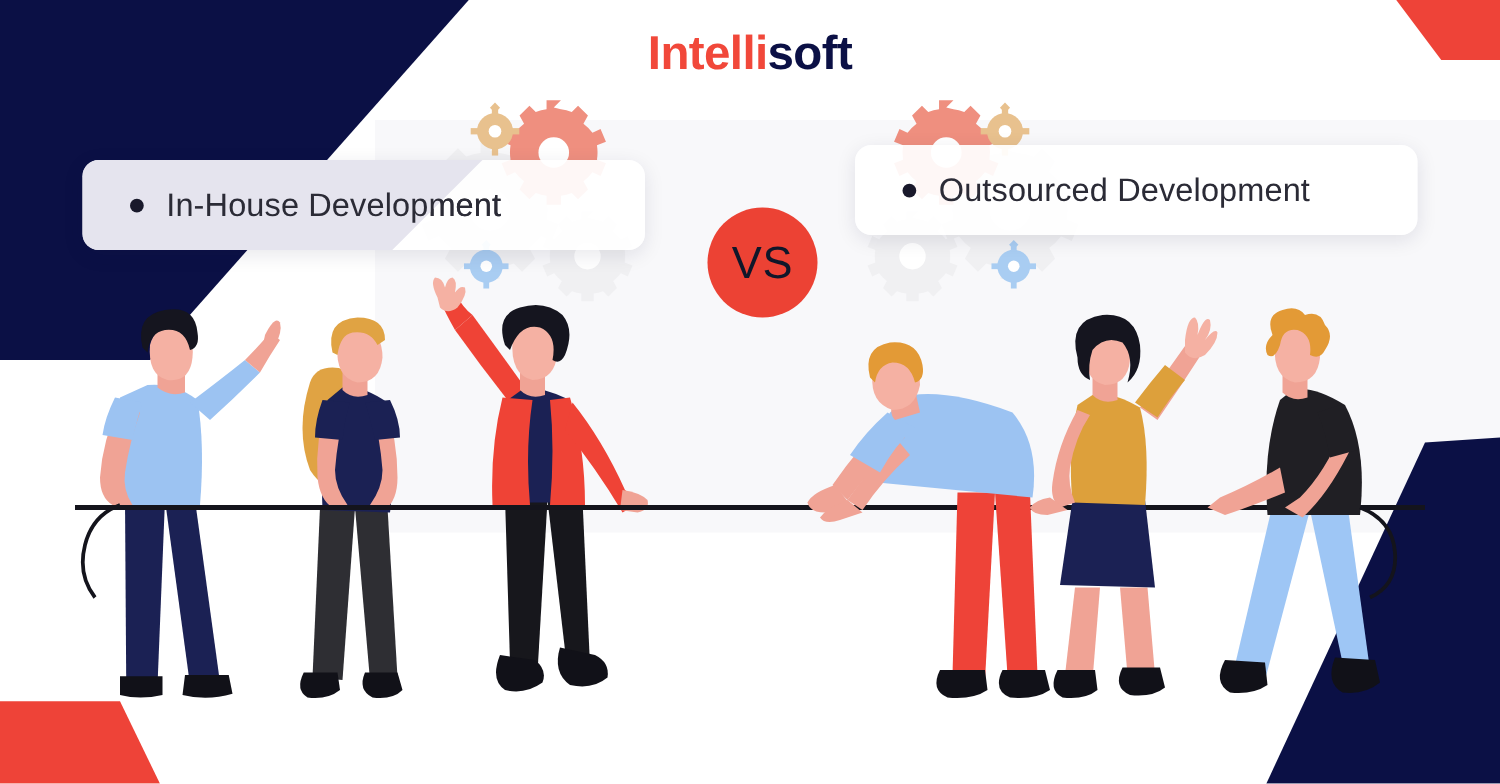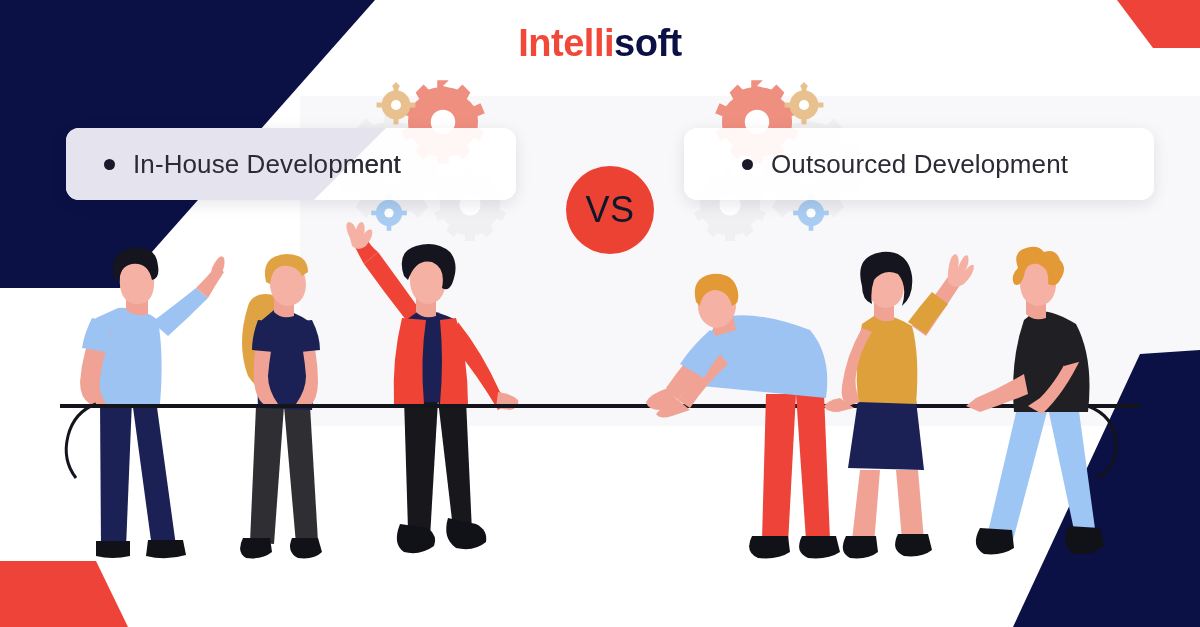--- a/index.html
+++ b/index.html
@@ -37,21 +37,21 @@
     position:absolute;
     height:72px;
     border-radius:13px;
     background:rgba(255,255,255,0.93);
     box-shadow:0 4px 16px rgba(20,22,60,0.10);
     display:flex;
     align-items:center;
     z-index:30;
   }
   .card-left{left:66px;top:128px;width:450px;}
-  .card-right{left:684px;top:128px;width:450px;padding-left:20px;}
+  .card-right{left:684px;top:116px;width:450px;}
   .card-inner{
     display:flex;
     align-items:center;
     gap:18px;
     padding-left:38px;
   }
   .bullet{
     width:11px;height:11px;
     border-radius:50%;
     background:#19192b;

